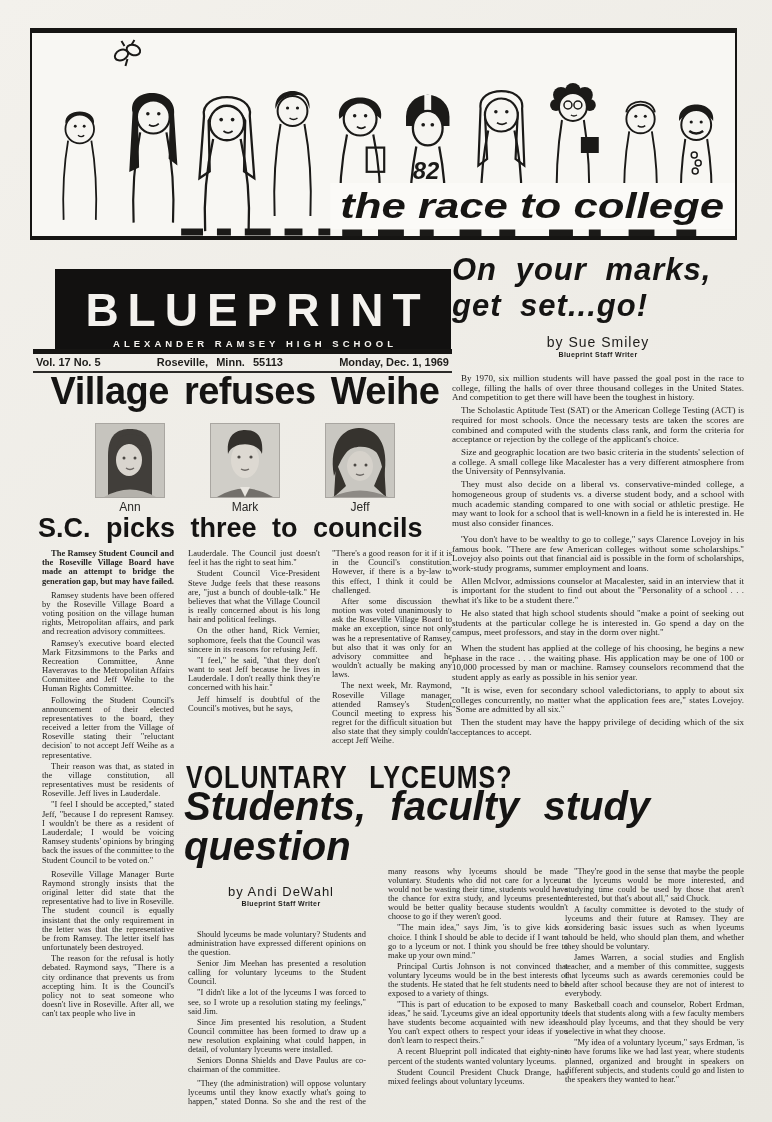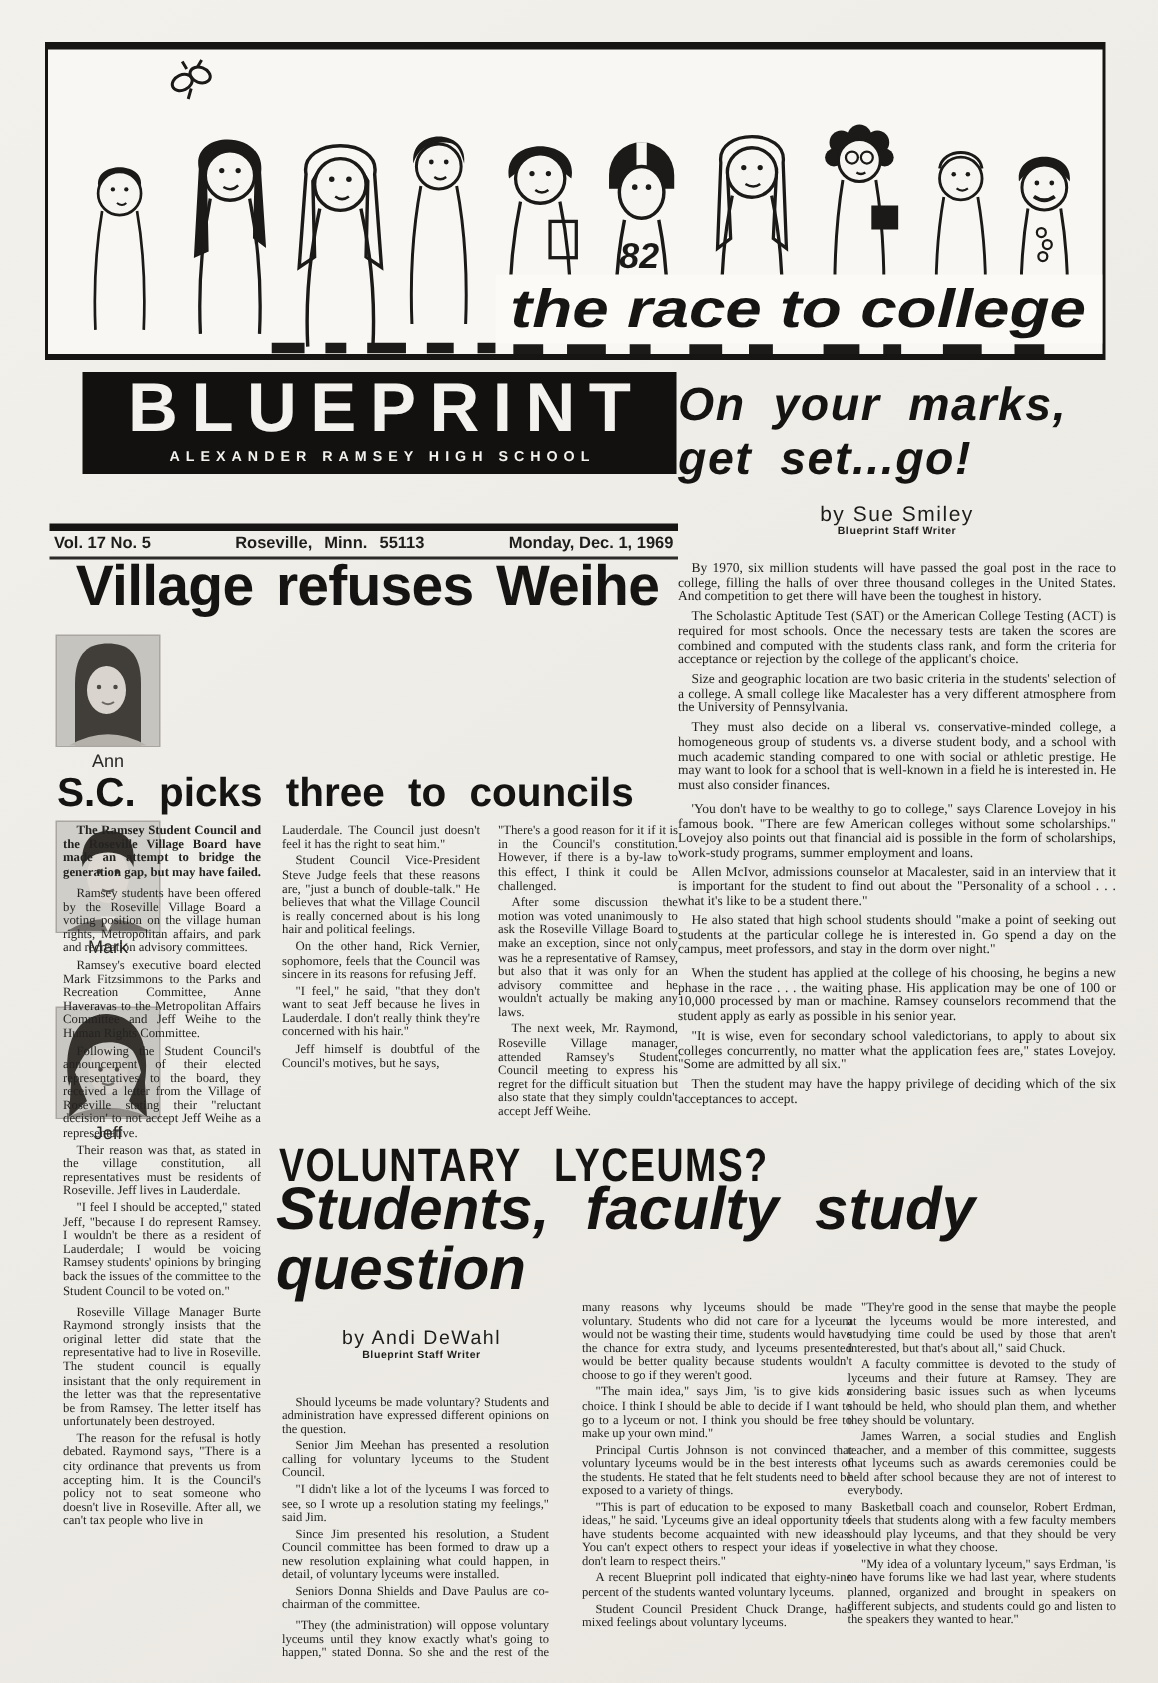--- a/index.html
+++ b/index.html
@@ -24,23 +24,23 @@
     background:#f8f7f3;box-sizing:border-box;
   }
   #cartoon svg{display:block;width:100%;height:100%;}
   .cap-text{
     font-family:"Liberation Sans",sans-serif;
     font-weight:bold;font-style:italic;
   }
 
   
   #masthead{
-    left:55px;top:248px;width:396px;height:68px;
+    left:55px;top:269px;width:396px;height:80px;
     background:#121110;color:#f4f2ee;
-    display:flex;flex-direction:column;align-items:center;justify-content:flex-start;
+    display:flex;flex-direction:column;align-items:center;justify-content:flex-end;
   }
   #masthead .title{
     font-family:"Liberation Sans",sans-serif;font-weight:bold;
     font-size:46px;line-height:1;letter-spacing:9px;text-indent:9px;
   }
   #masthead .school{
     font-family:"Liberation Sans",sans-serif;font-weight:bold;
     font-size:9.5px;letter-spacing:4px;margin-top:5px;text-indent:4px;
   }
   #rule-thick{left:33px;top:349px;width:419px;height:5px;background:#161513;}
@@ -74,21 +74,21 @@
     transform:scaleY(1.25);transform-origin:left top;
   }
   #lyc-headline{
     left:184px;top:786px;width:562px;font-size:40px;line-height:1;
     font-style:italic;word-spacing:13px;
   }
   #lyc-byline{left:206px;top:884px;width:150px;text-align:center;}
   #lyc-byline .byline{font-size:13px;}
 
   
-  #photos{left:38px;top:424px;width:414px;display:flex;justify-content:center;gap:34px;flex-direction:column;}
+  #photos{left:38px;top:424px;width:414px;display:flex;justify-content:center;gap:47px;}
   .photo{width:68px;}
   .photo .pic{width:68px;height:73px;outline:1px solid #a9a6a1;}
   .photo .pic svg{display:block;width:100%;height:100%;}
   .photo .pname{
     text-align:center;font-family:"Liberation Sans",sans-serif;
     font-size:12px;margin-top:3px;color:#2a2927;
   }
 
   
   .col{overflow:hidden;}

